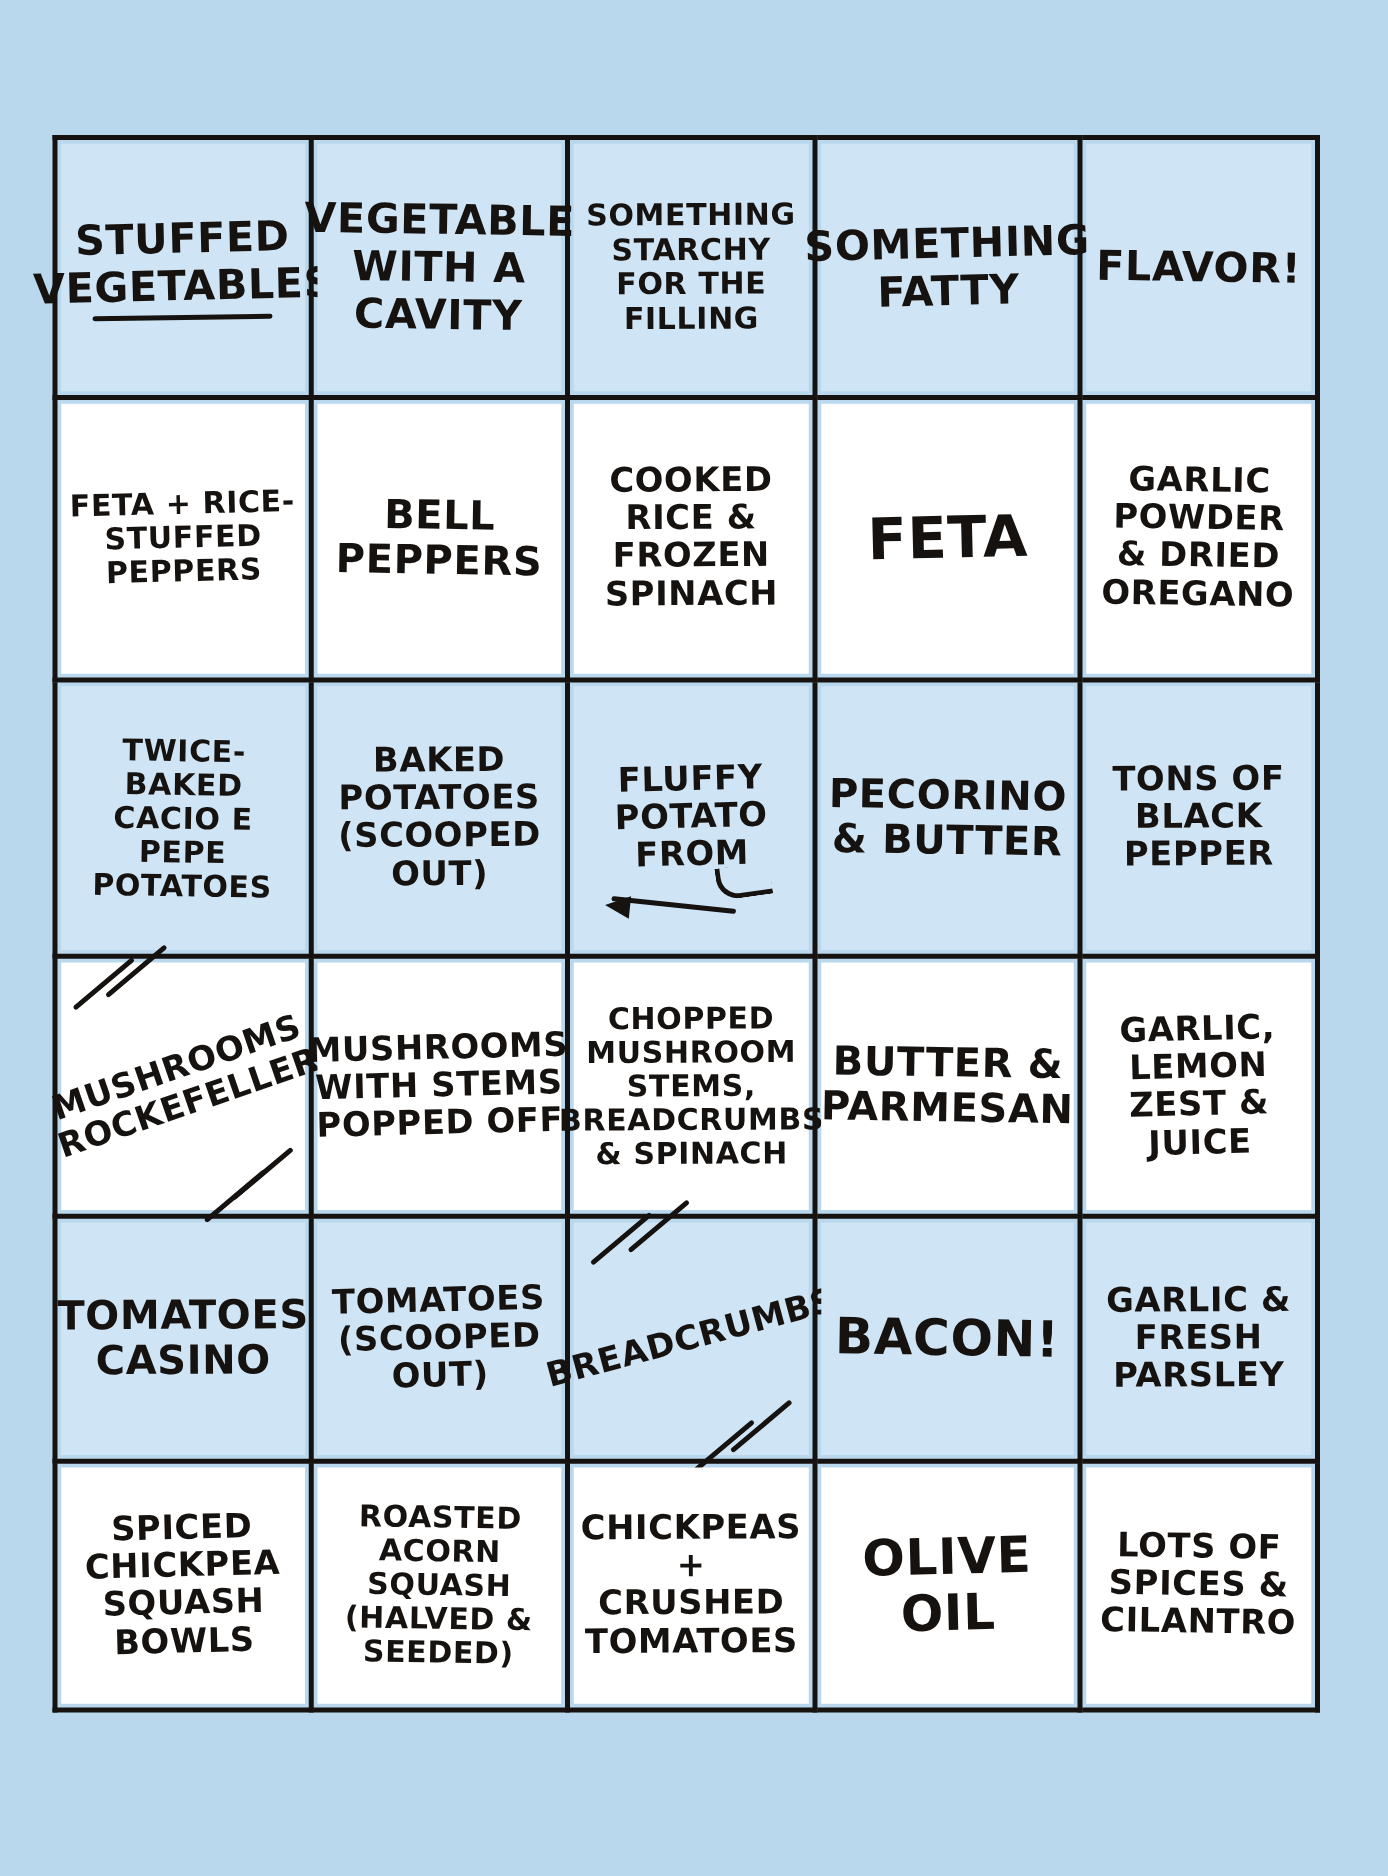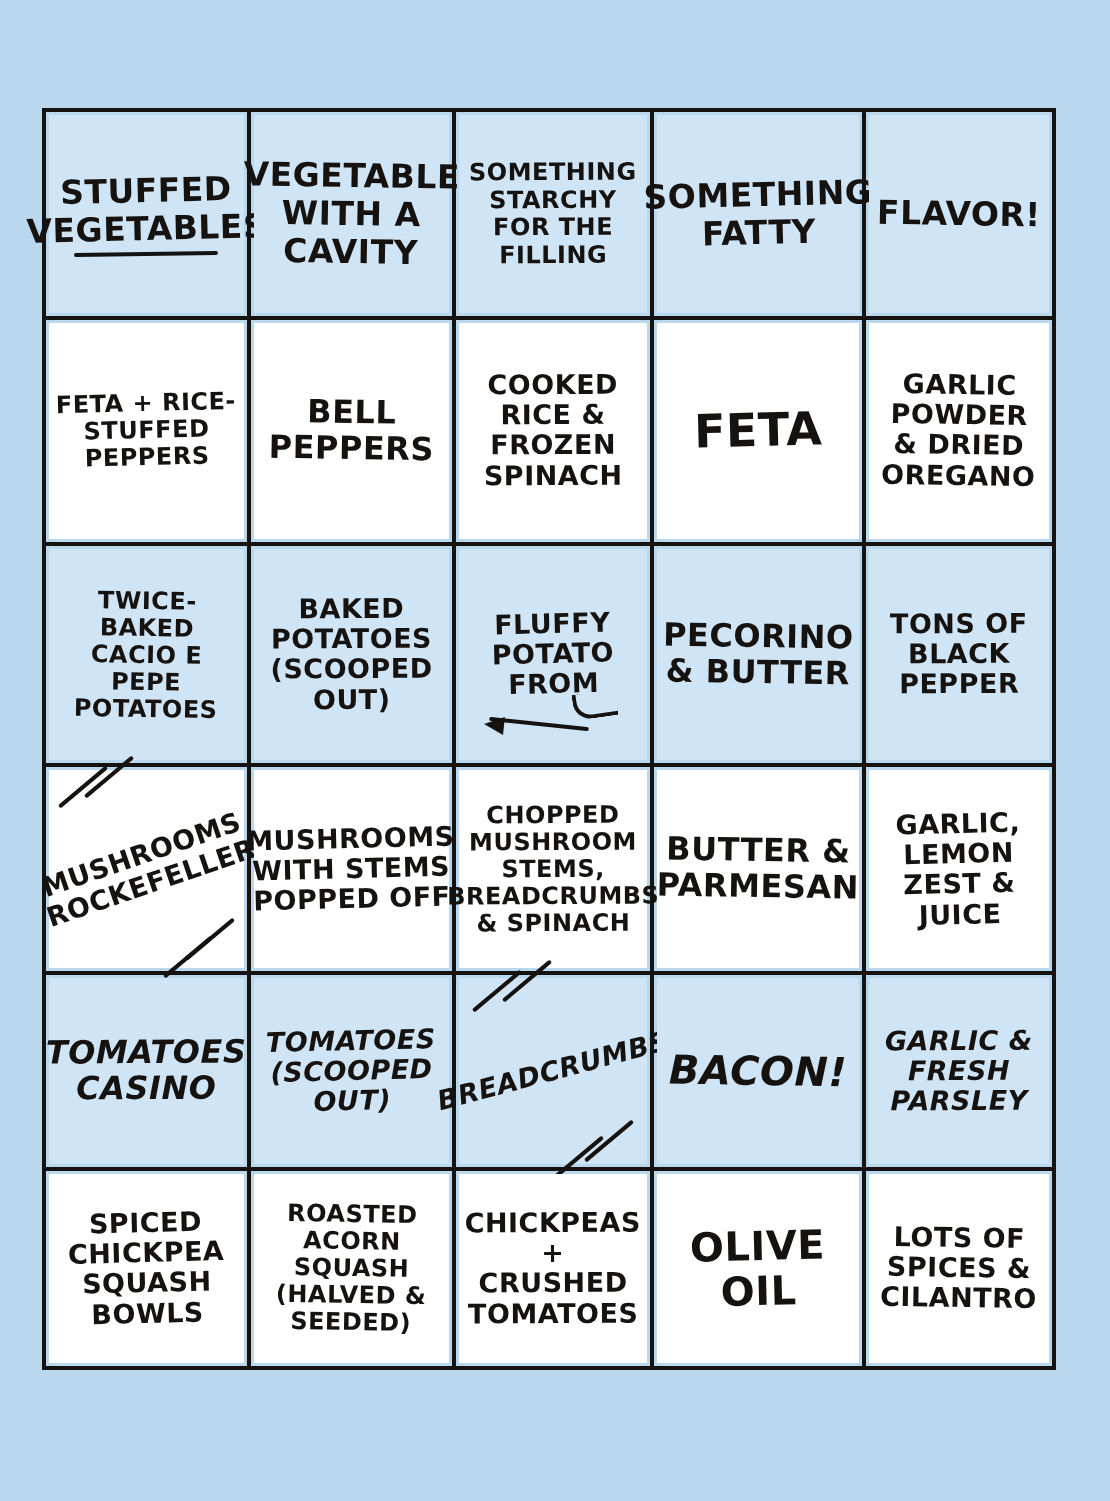--- a/index.html
+++ b/index.html
@@ -43,21 +43,21 @@
   col.c1 { width: 20.3%; }
   col.c2 { width: 19.6%; }
   col.c3 { width: 21.0%; }
   col.c4 { width: 18.8%; }
 
   
   tr.r0 td { height: 16.5%; }
   tr.r1 td { height: 18.0%; }
   tr.r2 td { height: 17.6%; }
   tr.r3 td { height: 16.5%; }
-  tr.r4 td { height: 15.6%; font-style: italic; }
+  tr.r4 td { height: 15.6%; }
   tr.r5 td { height: 15.8%; }
 
   
   .cell-inner {
     position: absolute;
     left: 3px;
     right: 3px;
     top: 3px;
     bottom: 3px;
     display: flex;

